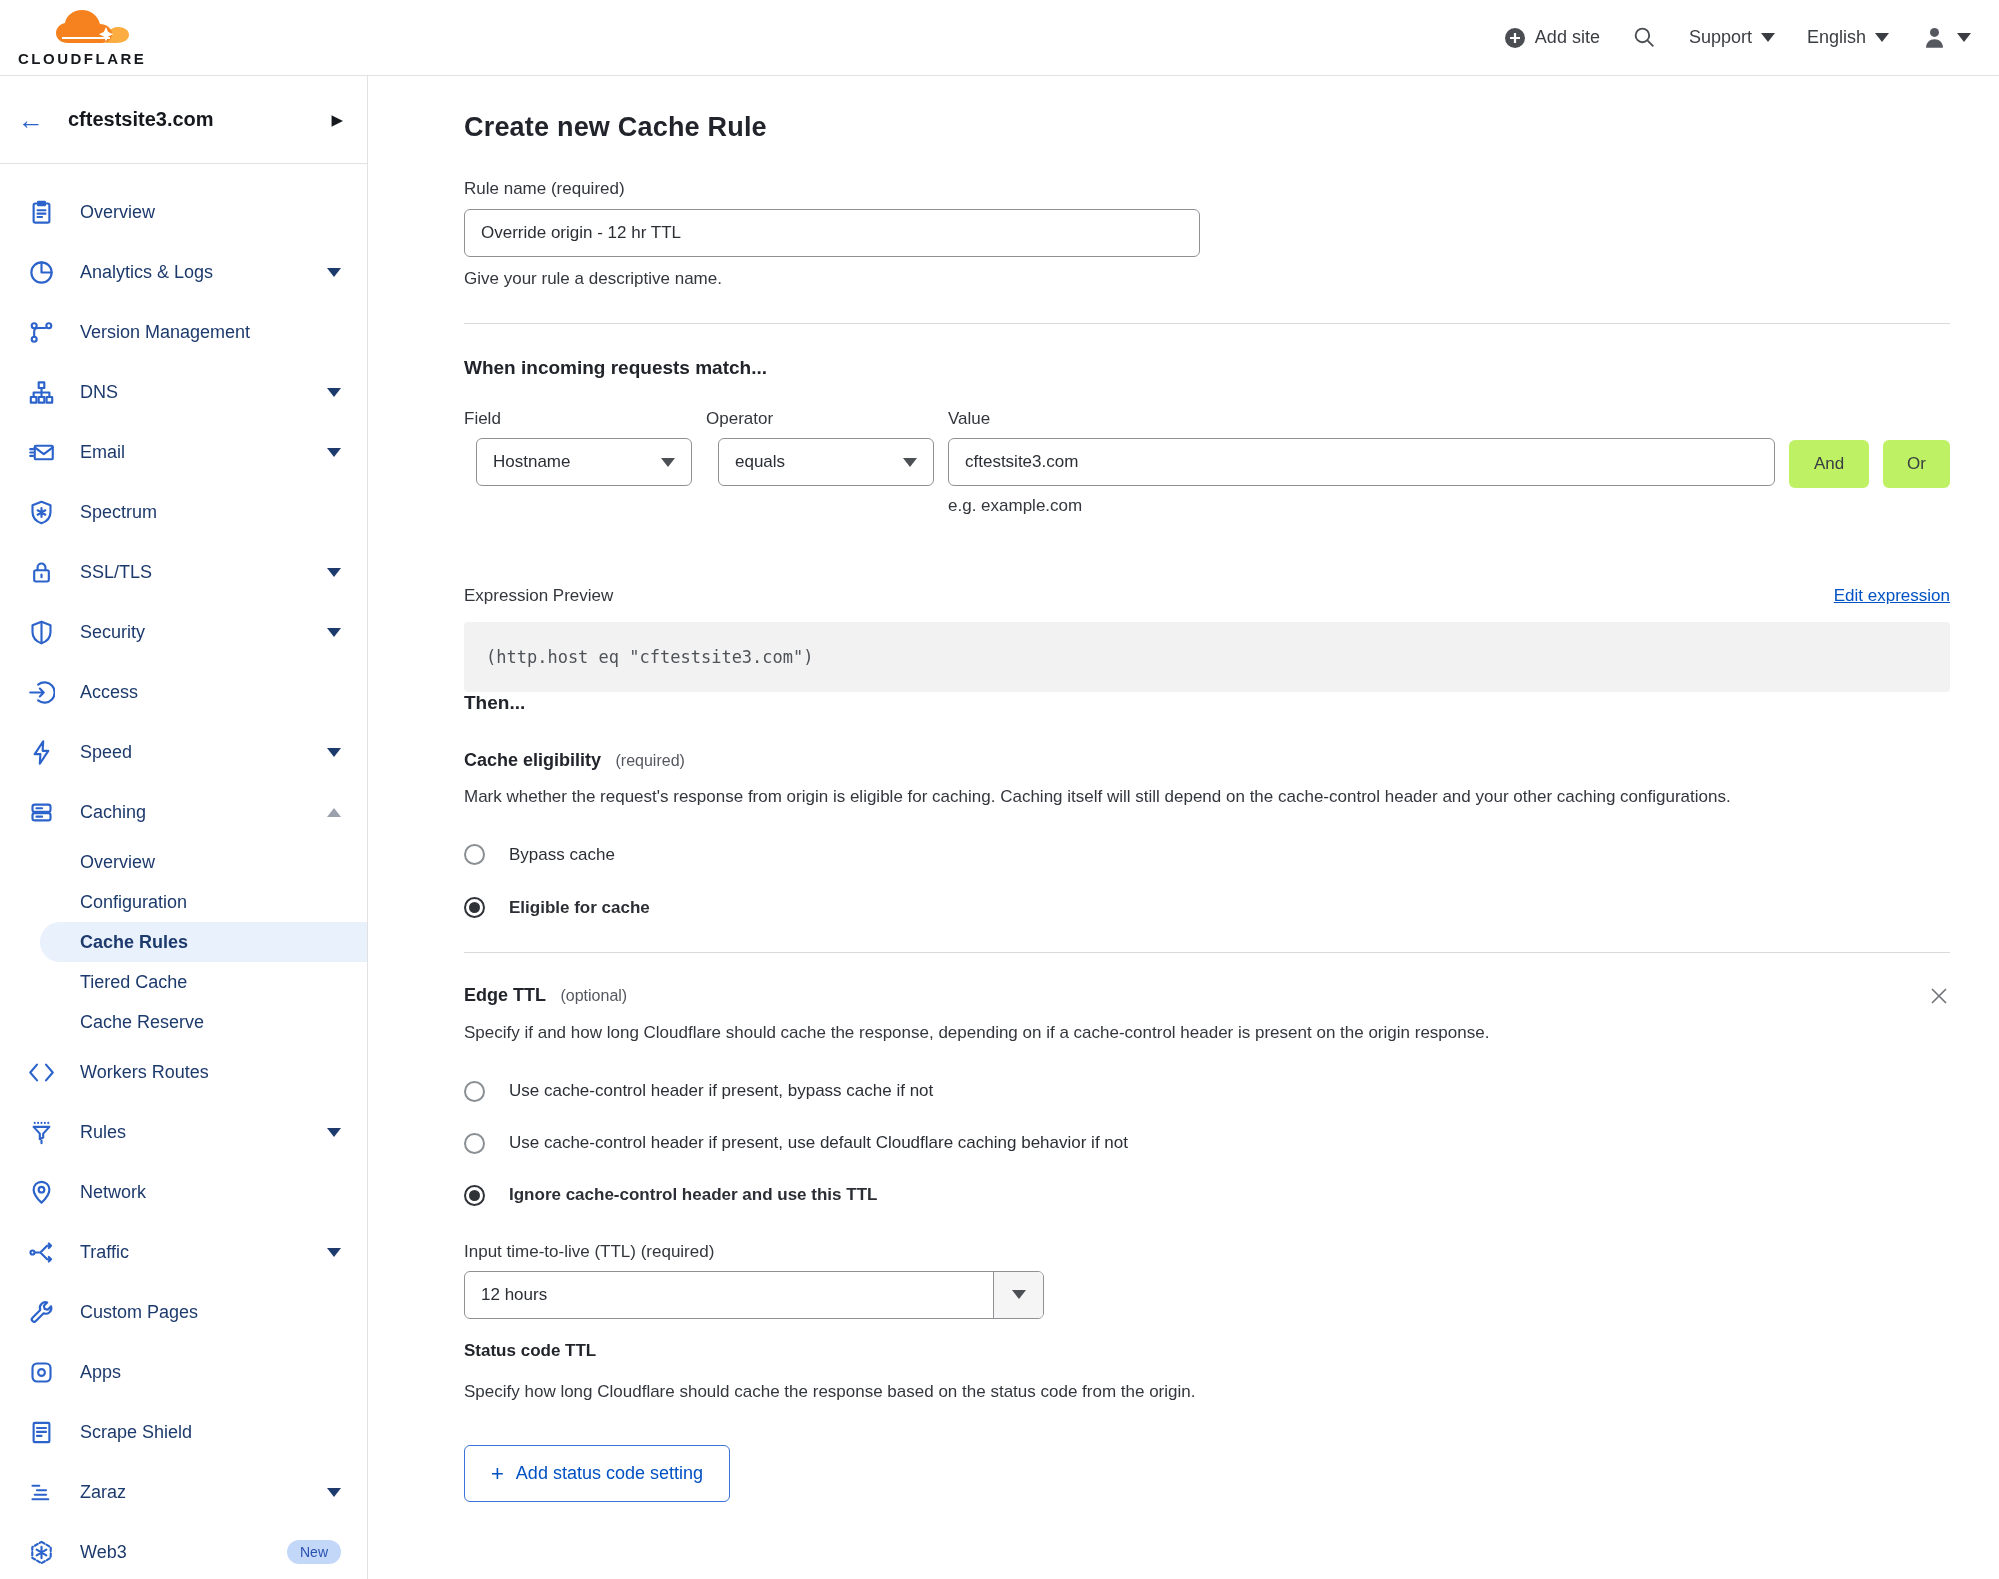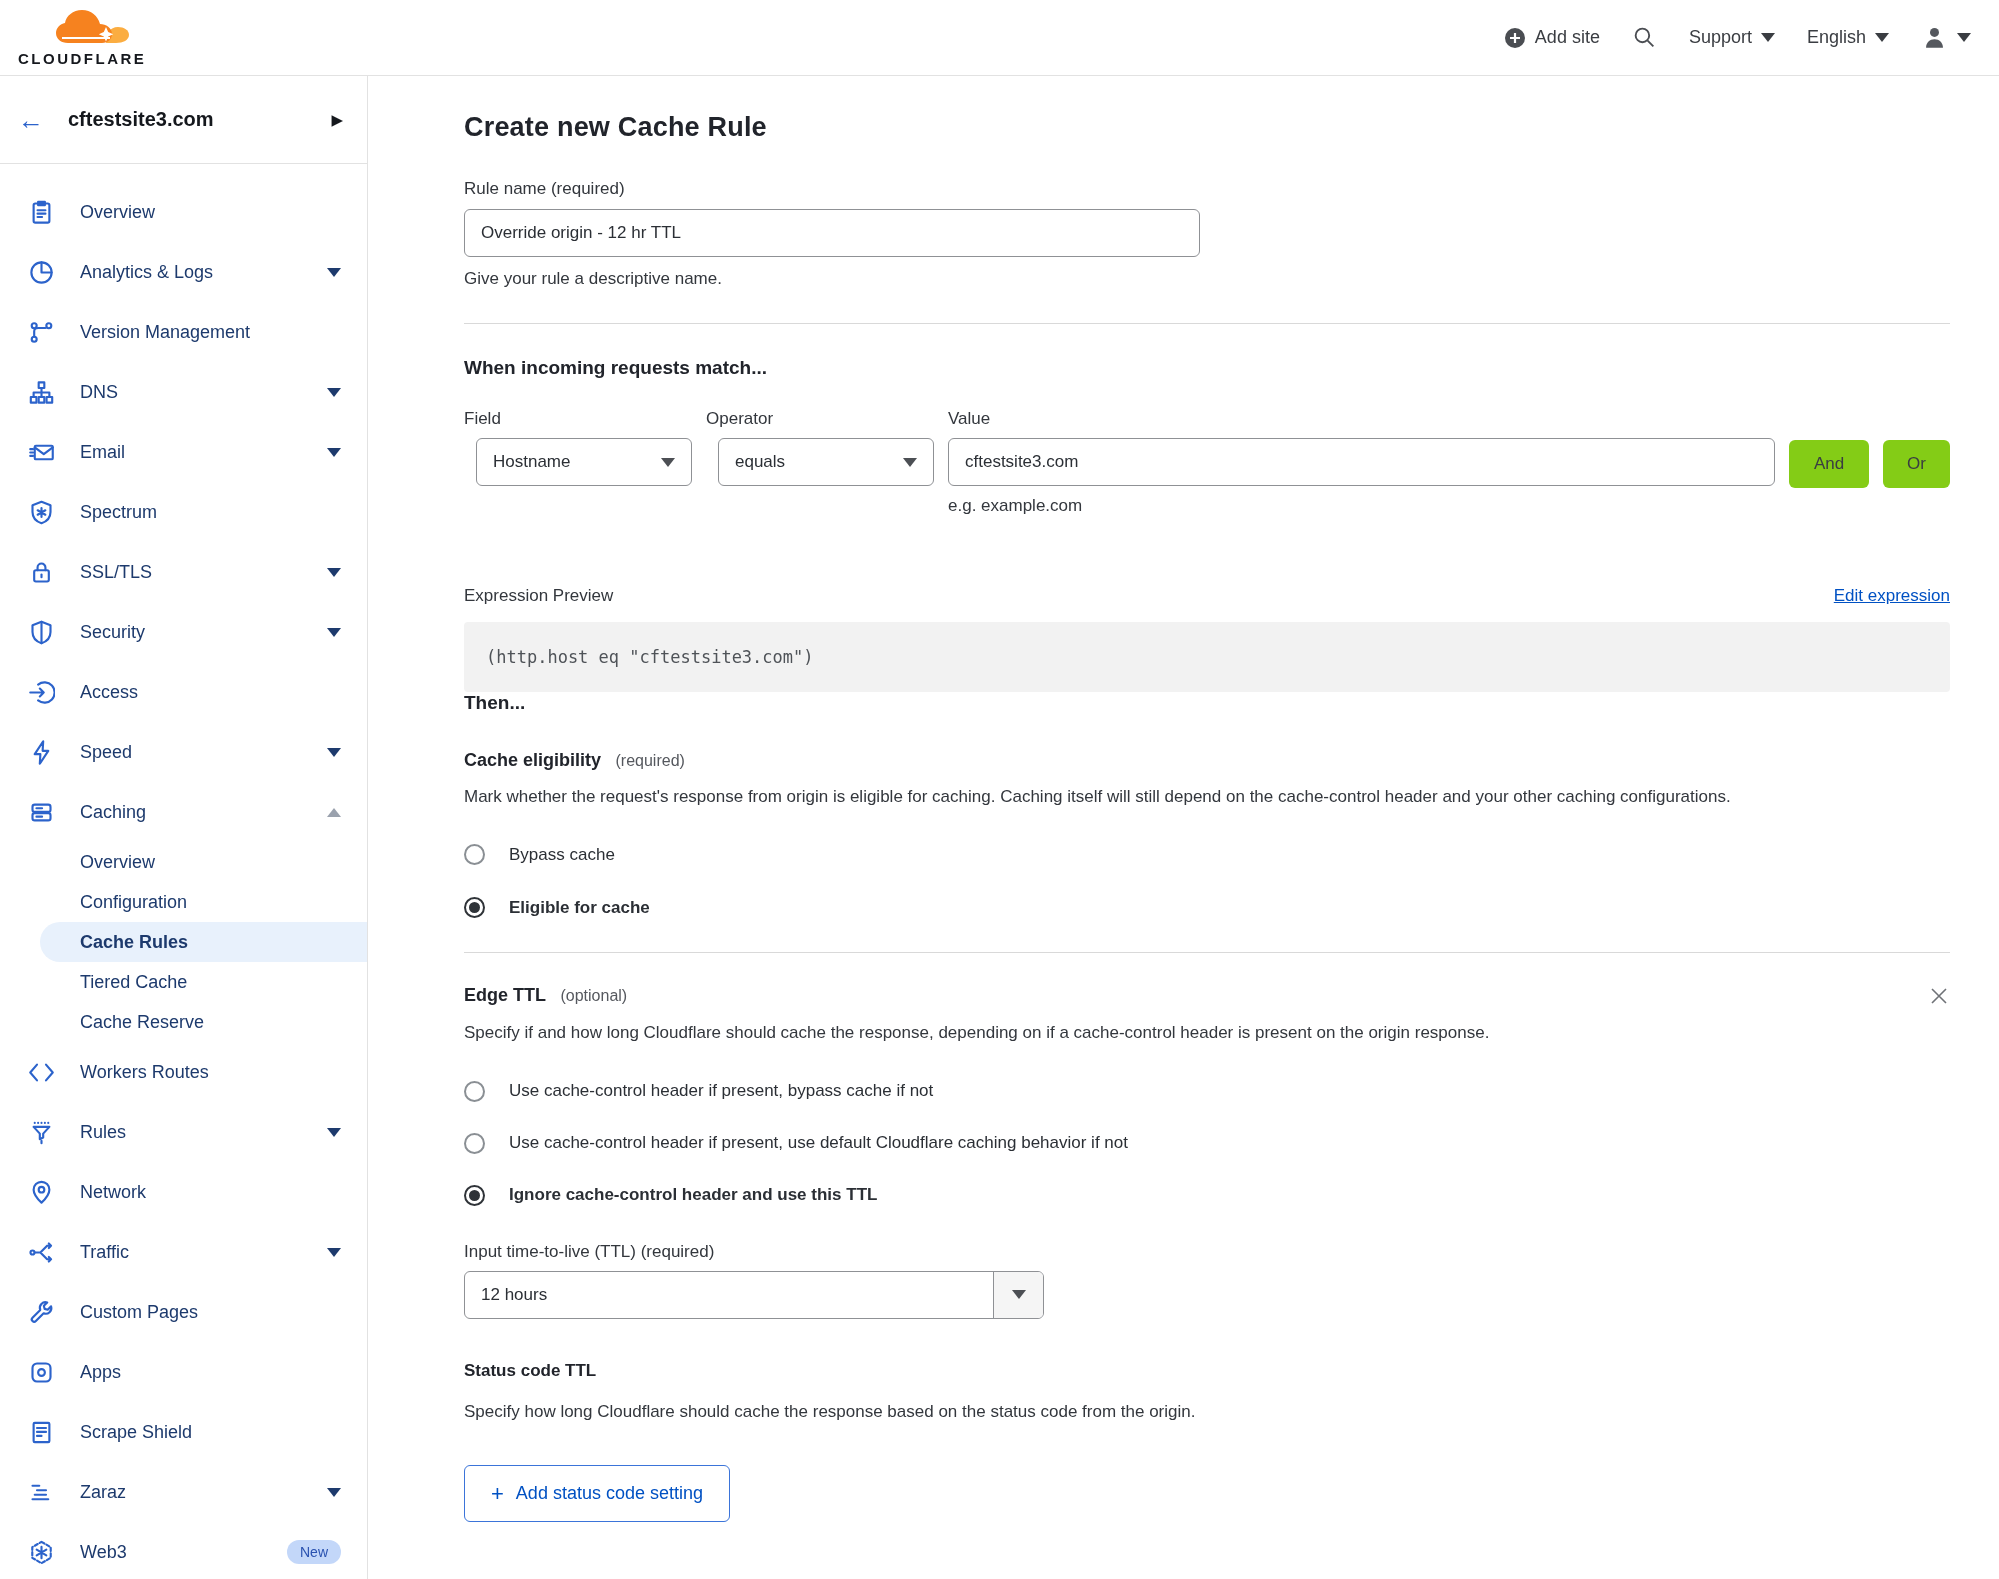--- a/index.html
+++ b/index.html
@@ -46,21 +46,21 @@
   .section-h { font-size:19px; font-weight:700; color:#21242b; }
   .select { position:relative; justify-content:space-between; gap:10px; cursor:pointer;margin-left:12px; }
   .sel-caret { width:0; height:0; border-left:7px solid transparent; border-right:7px solid transparent; border-top:9px solid #4c4f54; }
 
   .rule-name-input { width:736px; margin:10px 0 12px; }
   .match-row { display:flex; gap:14px; margin-top:30px; }
   .match-col .field-label { display:block; margin-bottom:9px; }
   .w216 { width:216px; }
   .value-col { flex:1; }
   .btn-col { padding-top:31px; display:flex; gap:14px; }
-  .gray-btn { height:48px; background:#84cc16; border:none; border-radius:6px; font-size:17px; color:#3a3d42; font-family:inherit; cursor:pointer; }
+  .gray-btn { height:48px; background:#bef264; border:none; border-radius:6px; font-size:17px; color:#3a3d42; font-family:inherit; cursor:pointer; }
   .and-btn { width:80px; } .or-btn { width:67px; }
 
   .expr-head { display:flex; justify-content:space-between; align-items:flex-end; margin-top:70px; }
   .link { color:#0051c3; font-size:17px; text-decoration:underline; cursor:pointer; }
   .code-box { margin-top:16px; background:#f2f2f2; border-radius:4px; height:70px; display:flex; align-items:center; padding:0 22px; font-family:"DejaVu Sans Mono","Liberation Mono",monospace; font-size:17px; color:#4f5358; }
 
   .req-tag { font-size:16px; font-weight:400; color:#55585e; margin-left:10px; }
   .desc { font-size:17px; color:#33373d; line-height:1.55; margin-top:13px; }
   .radio-row { display:flex; align-items:center; gap:24px; cursor:pointer; }
   .radio { width:21px; height:21px; border-radius:50%; border:2px solid #8a8f94; background:#fff; flex:0 0 21px; position:relative; }
@@ -437,21 +437,21 @@
         <div style="margin-top:36px;">
           <span class="field-label">Input time-to-live (TTL) (required)</span>
           <div class="textbox ttl-select">
             <span class="ttl-text">12 hours</span>
             <span class="ttl-btn">
                 <span class="sel-caret"></span>
               </span>
           </div>
         </div>
 
-        <h3 class="sub-h" style="margin-top:42px;">Status code TTL</h3>
+        <h3 class="sub-h" style="margin-top:22px;">Status code TTL</h3>
         <p class="desc" style="margin-top:18px;">Specify how long Cloudflare should cache the response based on the status code from the origin.</p>
         <button class="add-btn">
           <span class="plus">+</span>
           <span>Add status code setting</span>
         </button>
       </div>
     </main>
   </div>
 </div>
 

